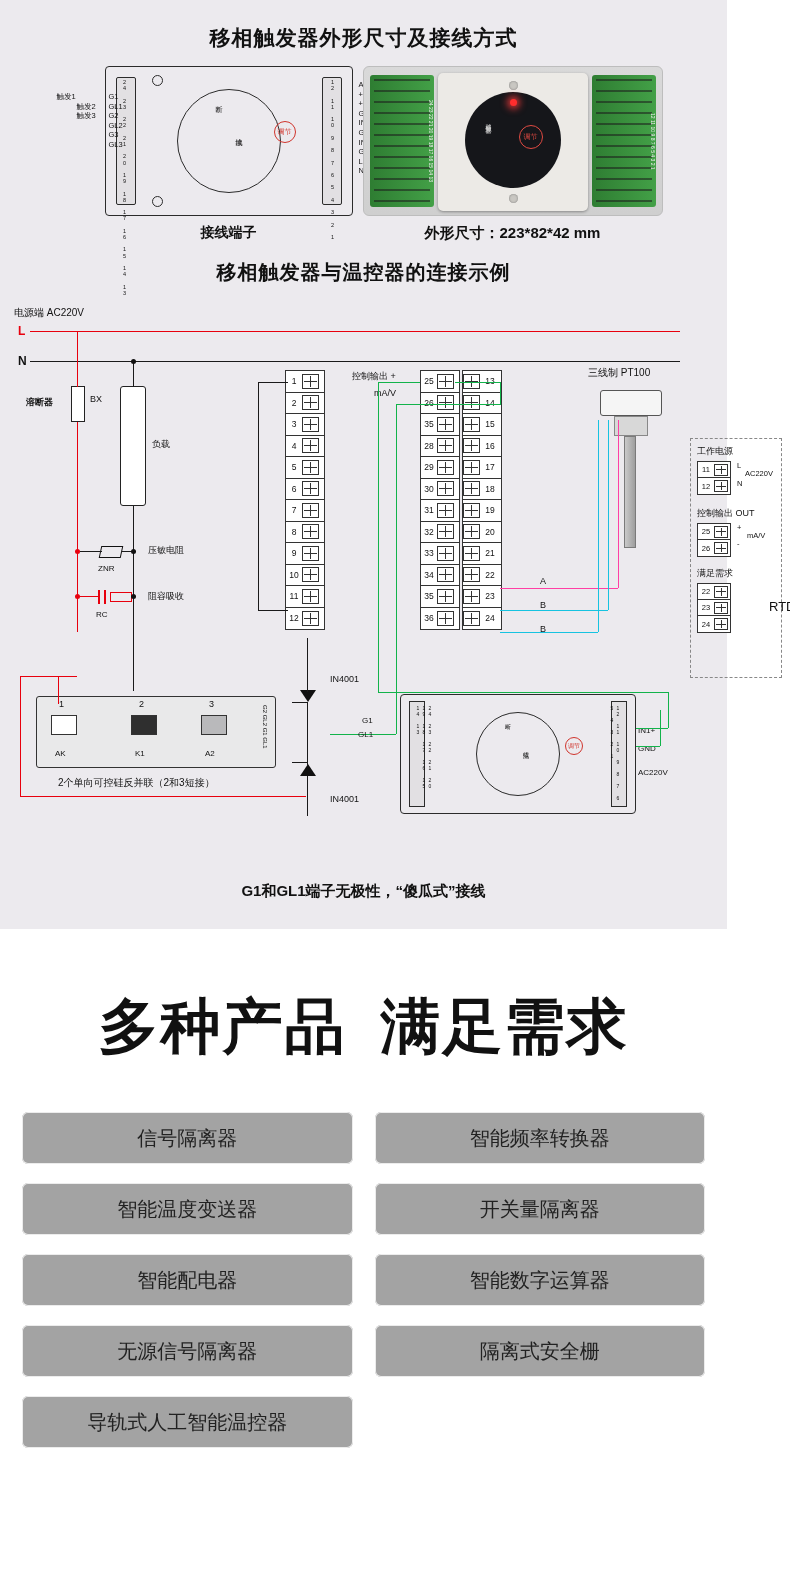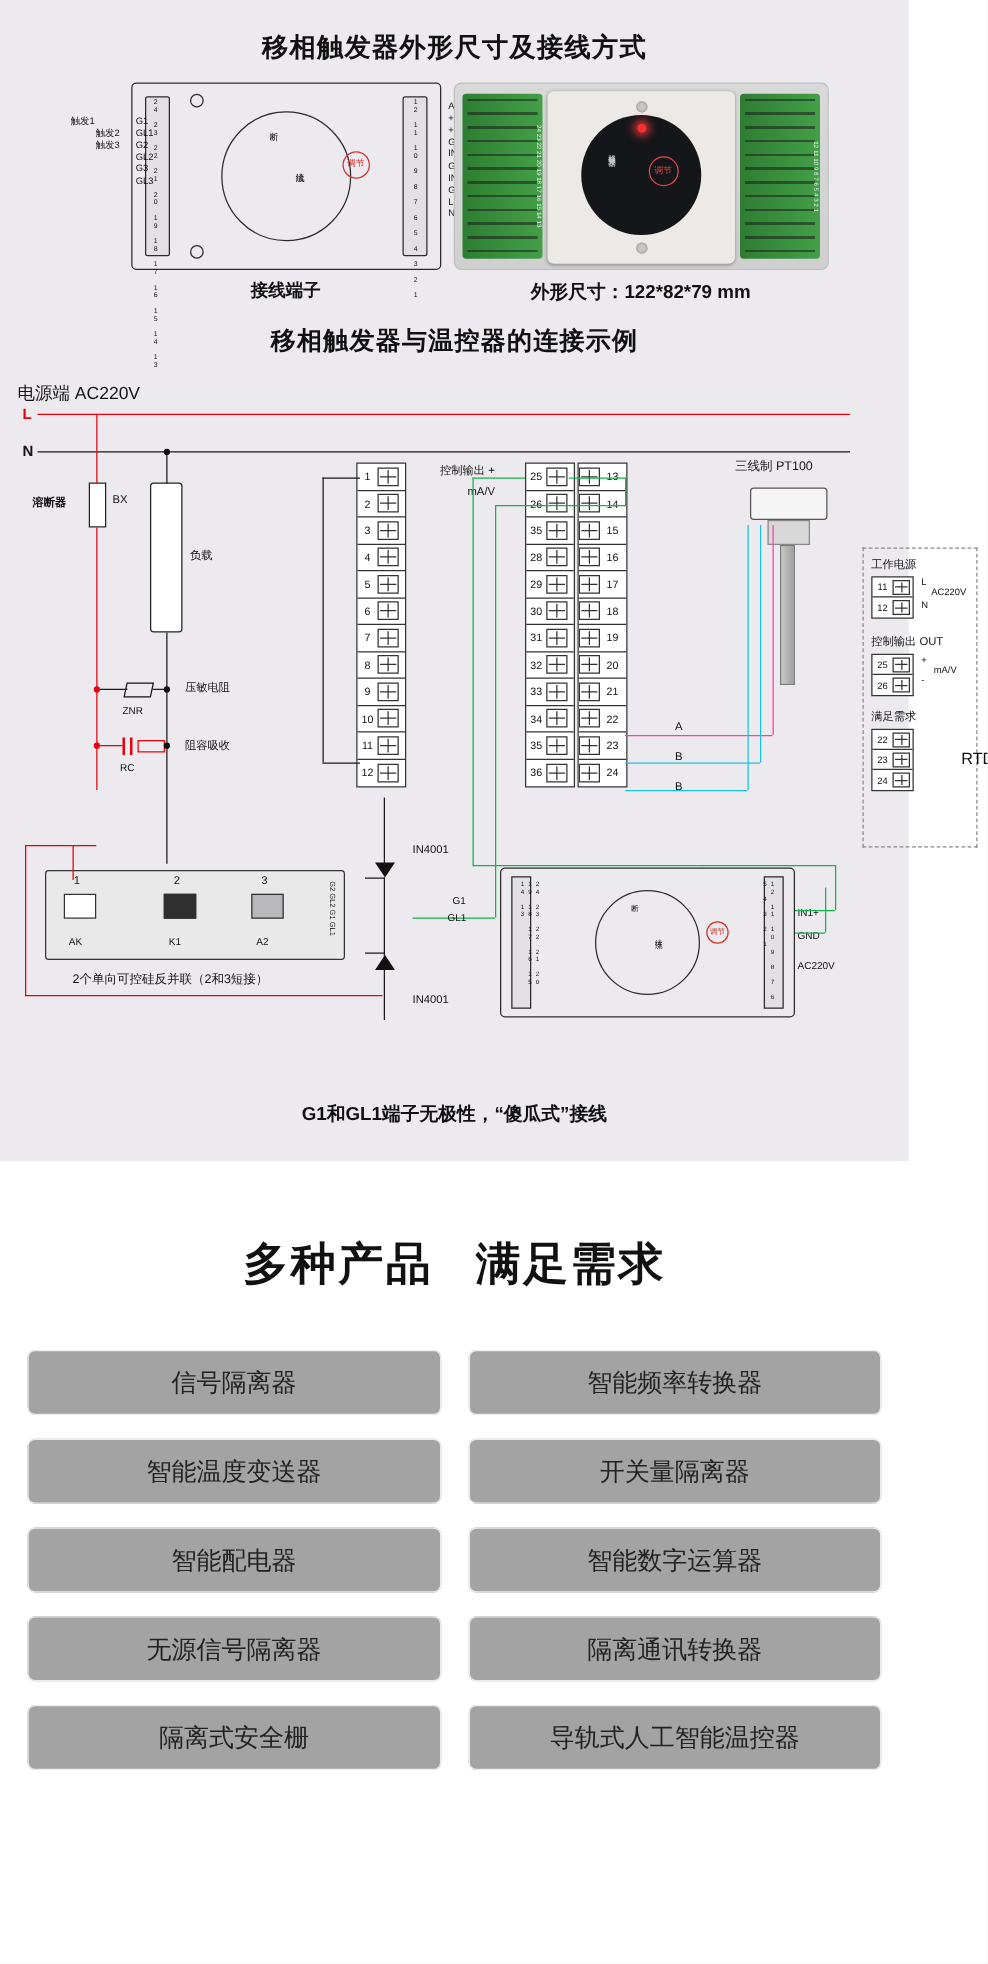--- a/index.html
+++ b/index.html
@@ -225,21 +225,21 @@
 
   .foot-note {
     text-align:center; font-size:15px; font-weight:bold; color:#111;
     padding: 4px 0 16px 0;
   }
 
   
   .sec-products { background:#fff; padding: 30px 0 40px 0; }
   .big-title {
     text-align:center;
-    font-size:36px;
+    font-size:60px;
     font-weight:bold;
     letter-spacing:2px;
     color:#111;
     margin: 28px 0 44px 0;
   }
   .big-title span { display:inline-block; }
   .gap { display:inline-block; width:34px; }
   .grid {
     display:grid;
     grid-template-columns: 1fr 1fr;
@@ -330,29 +330,29 @@
           </div>
           <div class="body">
             <div class="screw2" style="left:50%; margin-left:-4px; top:8px;"></div>
             <div class="screw2" style="left:50%; margin-left:-4px; bottom:8px;"></div>
             <div class="dark-circle"></div>
             <div class="vtext" style="left:46px; top:46px;">移相触发器</div>
             <div class="led"></div>
             <div class="pot">调节</div>
           </div>
         </div>
-        <div class="caption big">外形尺寸：122*82*79 mm</div>
+        <div class="caption big">外形尺寸：223*82*42 mm</div>
       </div>
     </div>
 
     <div class="title-sub">移相触发器与温控器的连接示例</div>
 
     <div class="wiring">
 
-      <div class="lbl" style="left:14px; top:8px; font-size:14px;">电源端  AC220V</div>
+      <div class="lbl" style="left:14px; top:8px; font-size:10px;">电源端  AC220V</div>
       <div class="lbl b" style="left:18px; top:26px; color:#e8000d; font-size:12px;">L</div>
       <div class="lbl b" style="left:18px; top:56px; font-size:12px;">N</div>
 
       <div class="hline red" style="left:30px; top:33px; width:650px;"></div>
       <div class="hline blk2" style="left:30px; top:63px; width:650px;"></div>
 
       <div class="lbl" style="left:26px; top:98px;font-weight:bold;">溶断器</div>
       <div class="fuse" style="left:71px; top:88px; width:14px; height:36px;"></div>
       <div class="lbl" style="left:90px; top:96px;">BX</div>
       <div class="vline red" style="left:77px; top:33px; height:56px;"></div>
@@ -676,19 +676,18 @@
     </div>
 
     <div class="grid">
       <div class="pill">信号隔离器</div>
       <div class="pill">智能频率转换器</div>
       <div class="pill">智能温度变送器</div>
       <div class="pill">开关量隔离器</div>
       <div class="pill">智能配电器</div>
       <div class="pill">智能数字运算器</div>
       <div class="pill">无源信号隔离器</div>
-      <div class="pill">隔离通讯转换器</div>
       <div class="pill">隔离式安全栅</div>
       <div class="pill">导轨式人工智能温控器</div>
     </div>
   </div>
 
 </div>
 
 </body></html>

